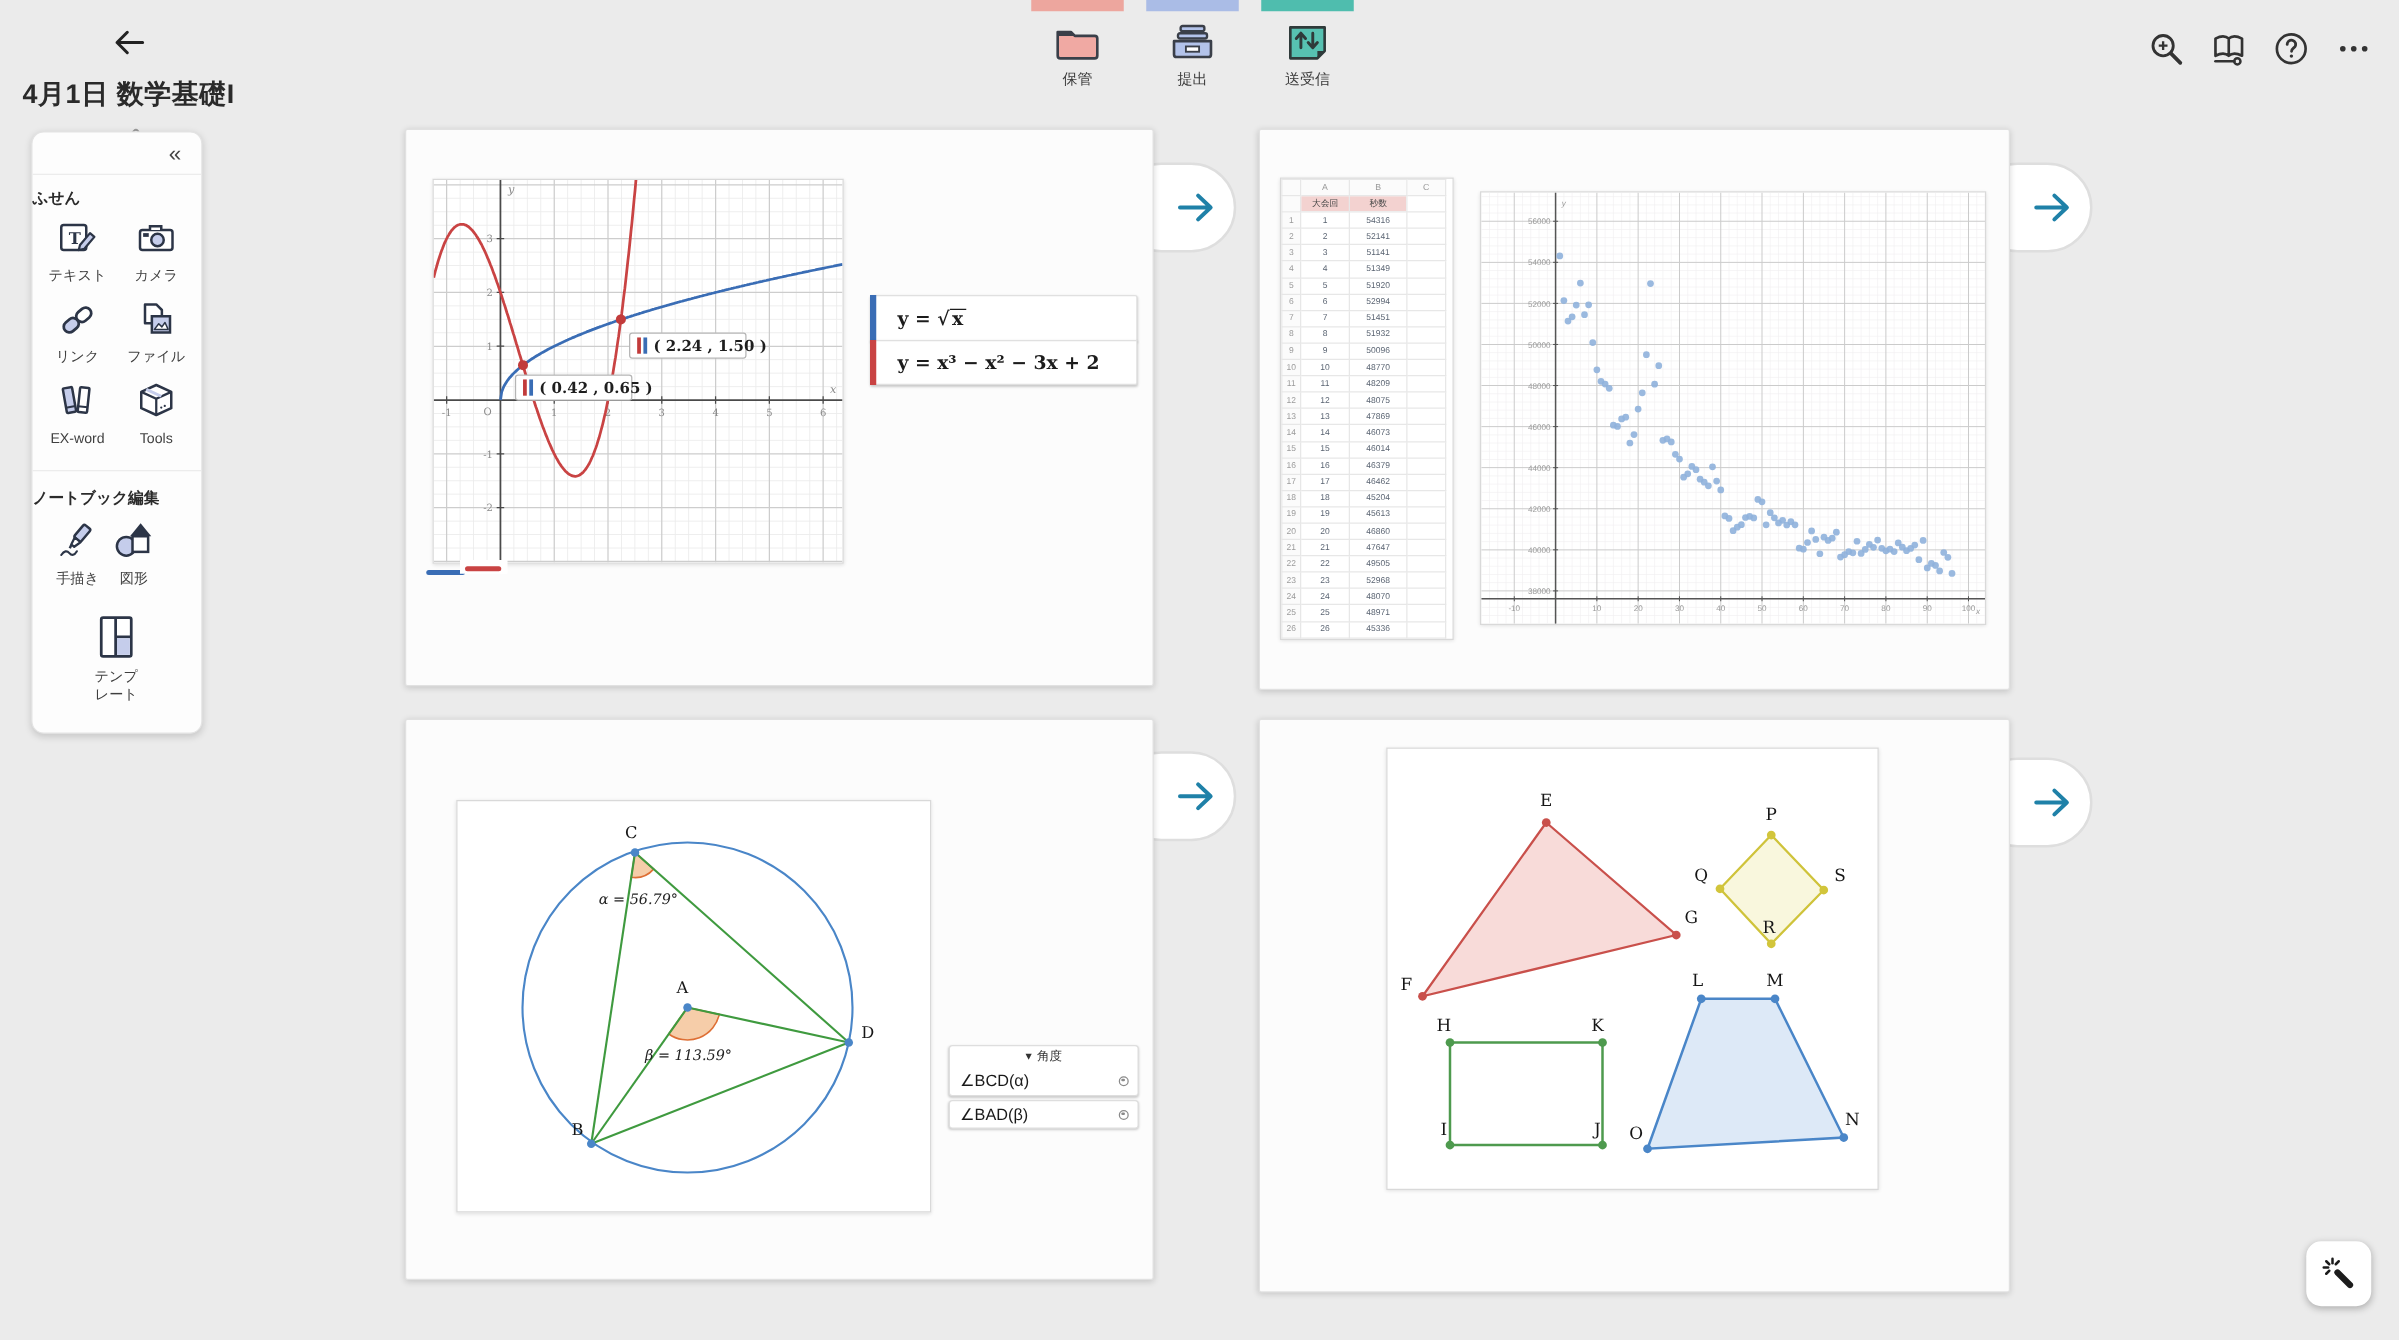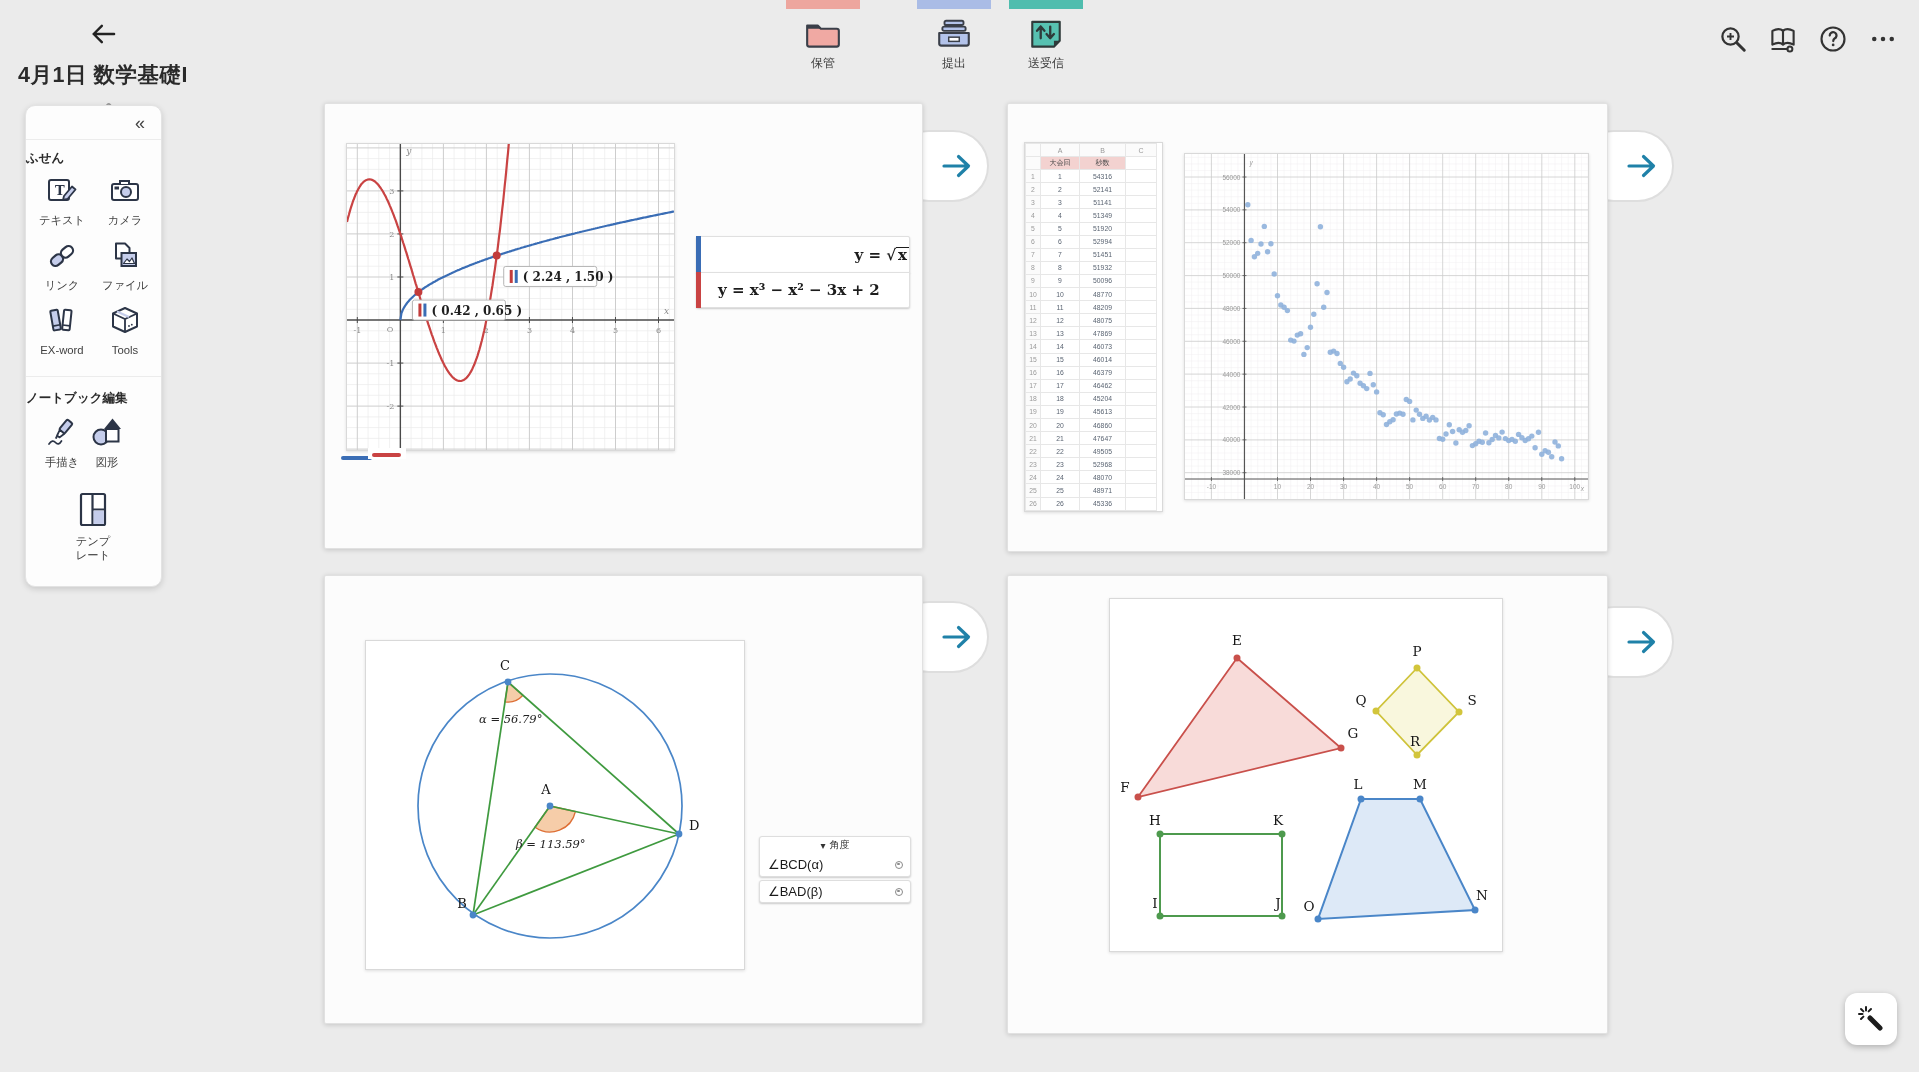--- a/index.html
+++ b/index.html
@@ -73,21 +73,21 @@
       </svg>
     </button>
     <div class="page-title">4月1日 数学基礎I</div>
     <button class="icon-btn">
       <svg width="22" height="22" viewBox="0 0 24 24">
         <path d="M4 20.5 l2-6 L16.5 4 a2.4 2.4 0 013.5 3.5 L9.5 18z M14.5 6.2l3.2 3.2 M6 14.5l3.4 3.4" fill="none" stroke="#9a9a9a" stroke-width="1.6" stroke-linejoin="round"></path>
       </svg>
     </button>
   </div>
 
-  <div class="tool-btn" style="left:786px;">
+  <div class="tool-btn" style="left:825px;">
     <div class="bar" style="background: rgb(237, 166, 158);"></div>
     <div class="ticon">
       <svg width="38" height="32" viewBox="0 0 36 30">
         <path d="M3 7 h10 l3 3 h15 a2 2 0 012 2 v13 a2 2 0 01-2 2 H5 a2 2 0 01-2-2 z" fill="#f0a9a3" stroke="#3a3f49" stroke-width="2" stroke-linejoin="round"></path>
         <path d="M3 7 h10 l3 3 H3 z" fill="#3a3f49"></path>
       </svg>
     </div>
     <div class="tlabel">保管</div>
   </div>
   <div class="tool-btn" style="left:917px;">
@@ -366,21 +366,21 @@
             <rect x="162.73157894736843" y="125.96835443037975" width="3" height="13" fill="#c23b3b"></rect>
             <rect x="167.73157894736843" y="125.96835443037975" width="3" height="13" fill="#3a6db5"></rect>
             <text class="glabel" x="175.73157894736843" y="136.96835443037975">( 2.24 , 1.50 )</text>
           </g>
         </svg>
     </div>
     <div class="swatch" style="left:16px;top:352px;width:31px;background:#3a6db5;"></div>
     <div style="position:absolute;left:43px;top:344px;width:38px;height:11px;background:#fff;"></div>
     <div class="swatch" style="left:47px;top:349px;width:29px;background:#c94343;"></div>
     <div class="eq-panel">
-      <div class="eq-row" style="height:37px;border-radius:2px 2px 0 0;justify-content:flex-end;">
+      <div class="eq-row" style="height:37px;border-radius:2px 2px 0 0;">
         <div class="lbar" style="background: rgb(58, 109, 181);"></div>
         <span><span>y = √</span><span class="overline">x</span></span>
       </div>
       <div class="eq-row" style="height:36px;margin-top:-1px;border-radius:0 0 2px 2px;">
         <div class="lbar" style="background: rgb(201, 67, 67);"></div>
         <span>y = x³ − x² − 3x + 2</span>
       </div>
     </div>
   </section>
   <svg class="squiggle" style="left:664px;top:272px;" width="40" height="46">

